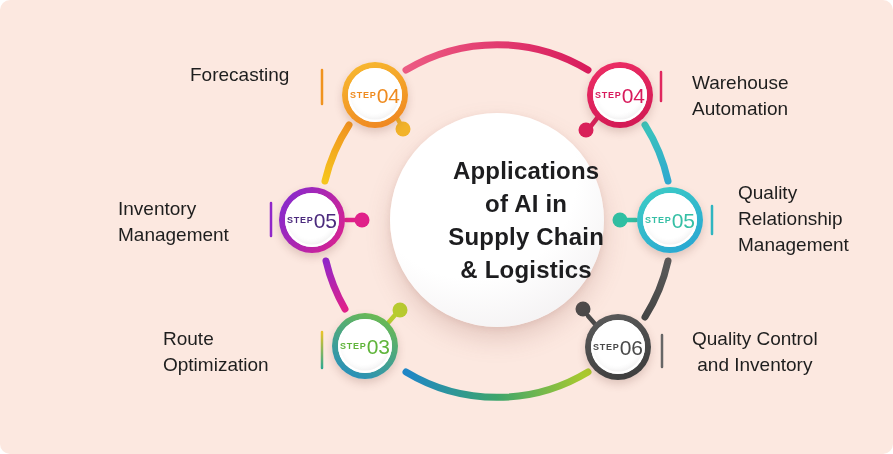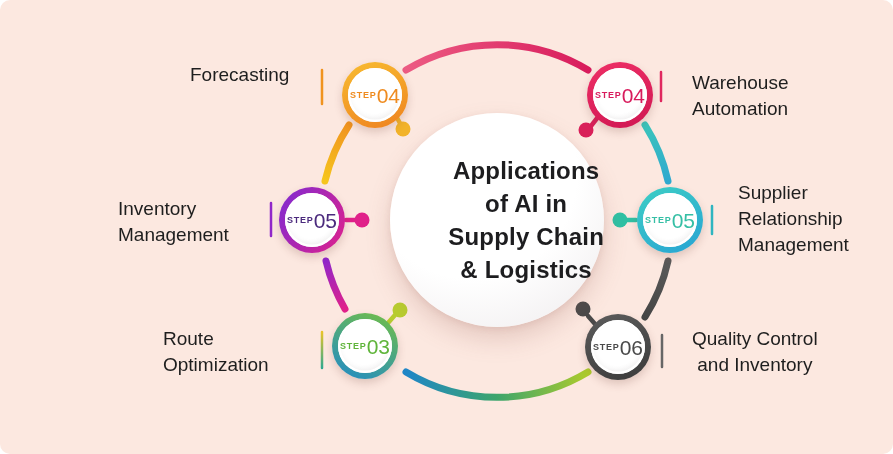--- a/index.html
+++ b/index.html
@@ -199,21 +199,21 @@
     <div>Route</div>
     <div>Optimization</div>
     <div></div>
   </div>
   <div class="label label-4">
     <div>Warehouse</div>
     <div>Automation</div>
     <div></div>
   </div>
   <div class="label label-5">
-    <div>Supplier</div>
+    <div>Quality</div>
     <div>Relationship</div>
     <div>Management</div>
   </div>
   <div class="label label-6">
     <div>Quality Control</div>
     <div>and Inventory</div>
     <div></div>
   </div>
 
 </div>

